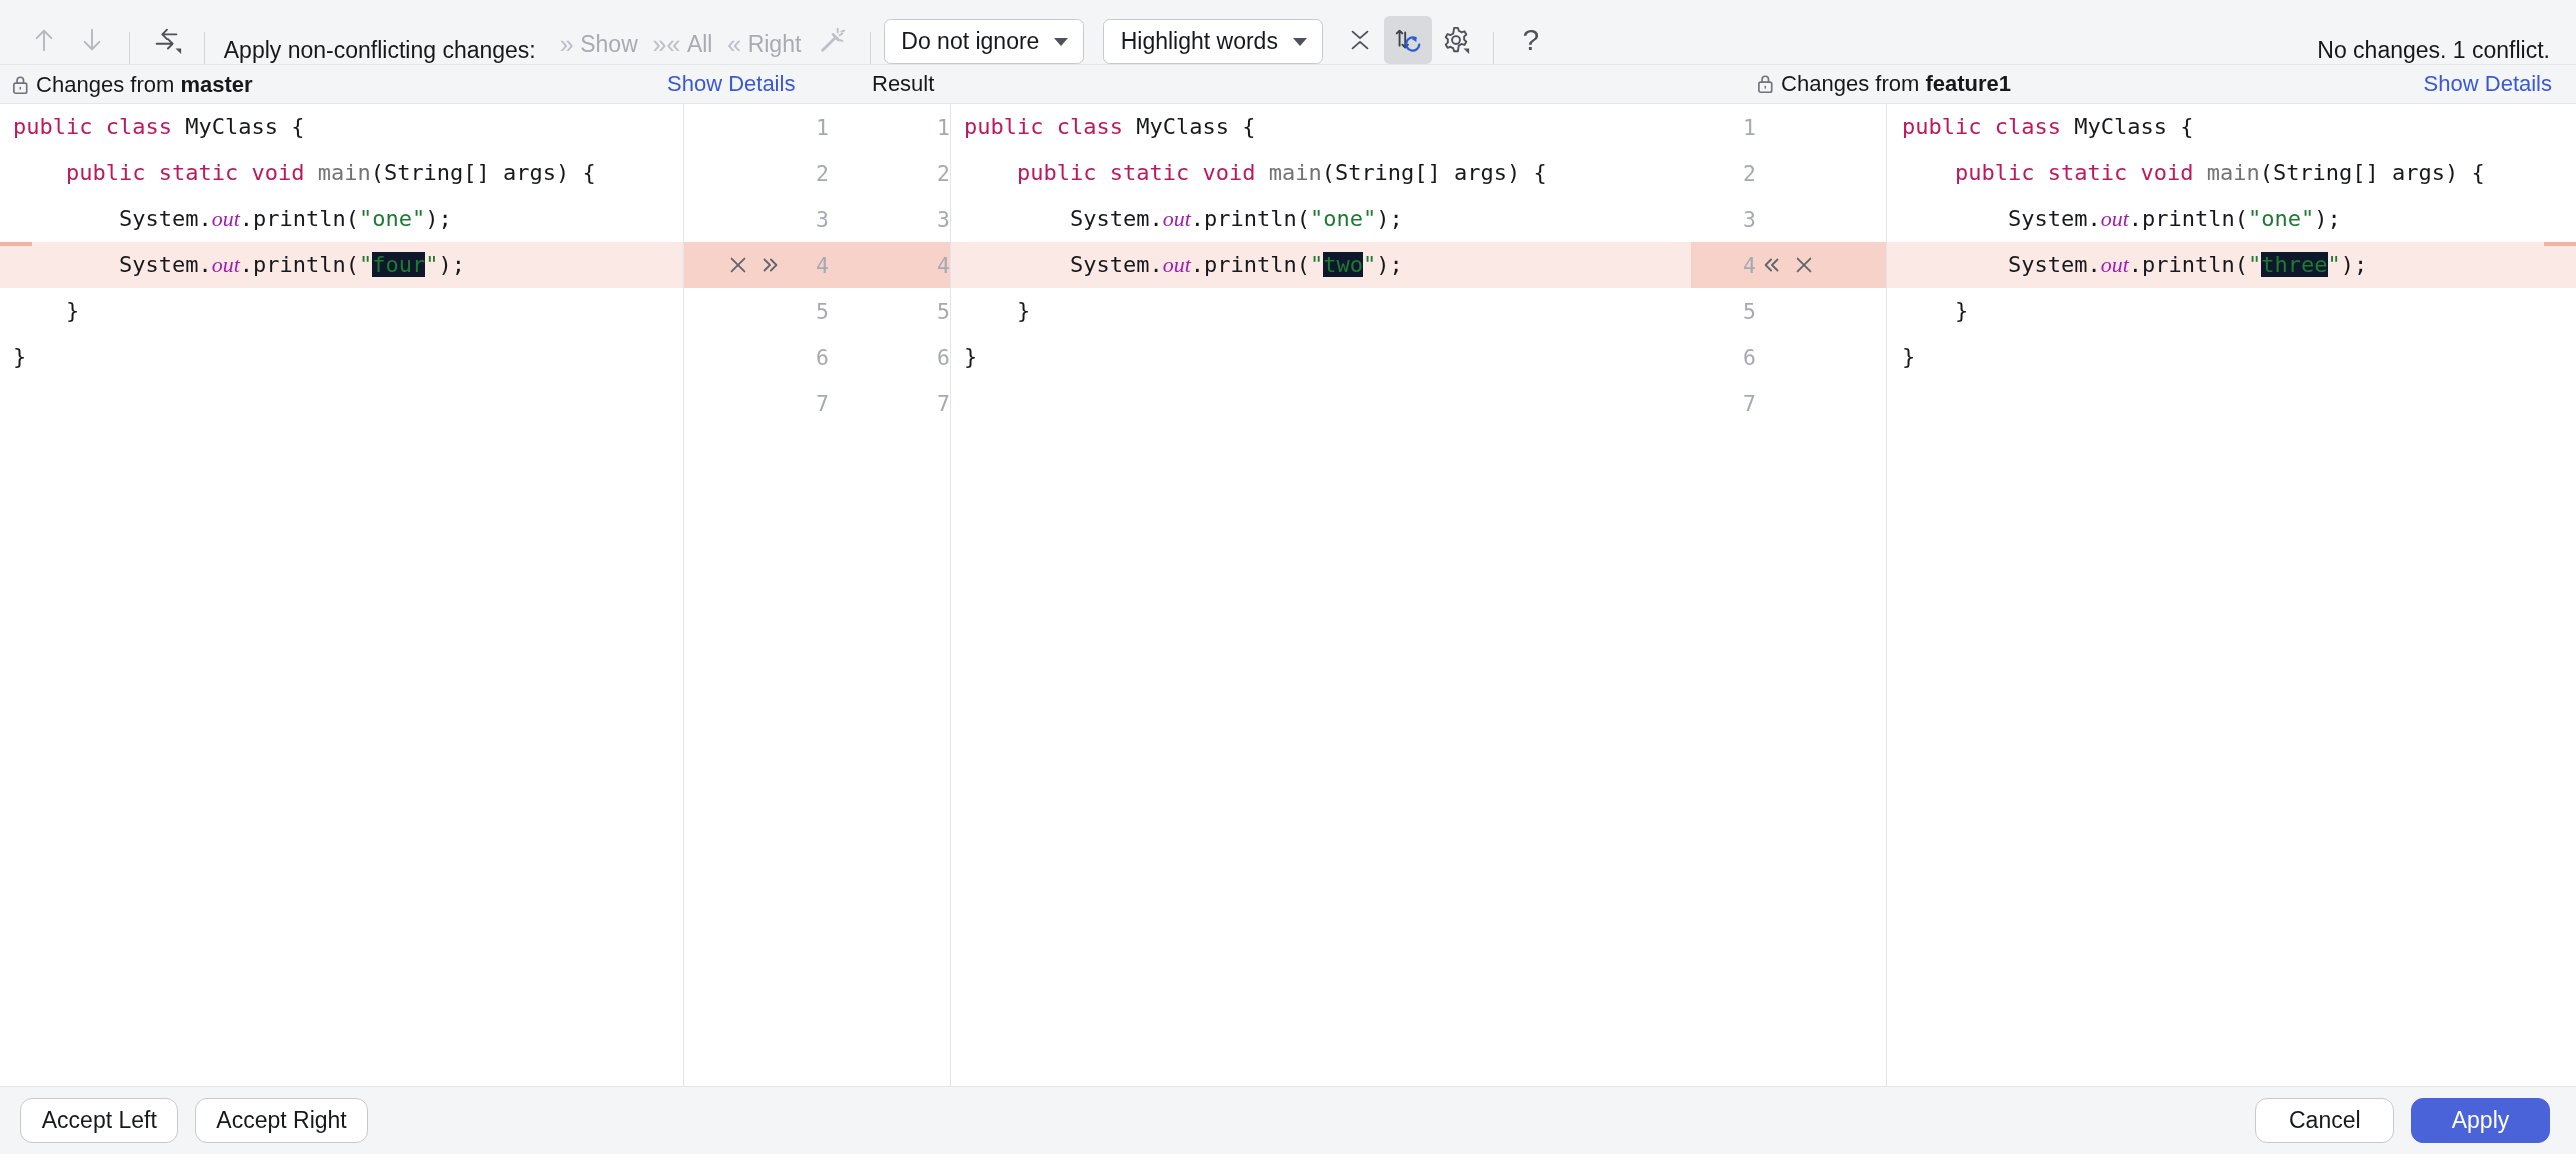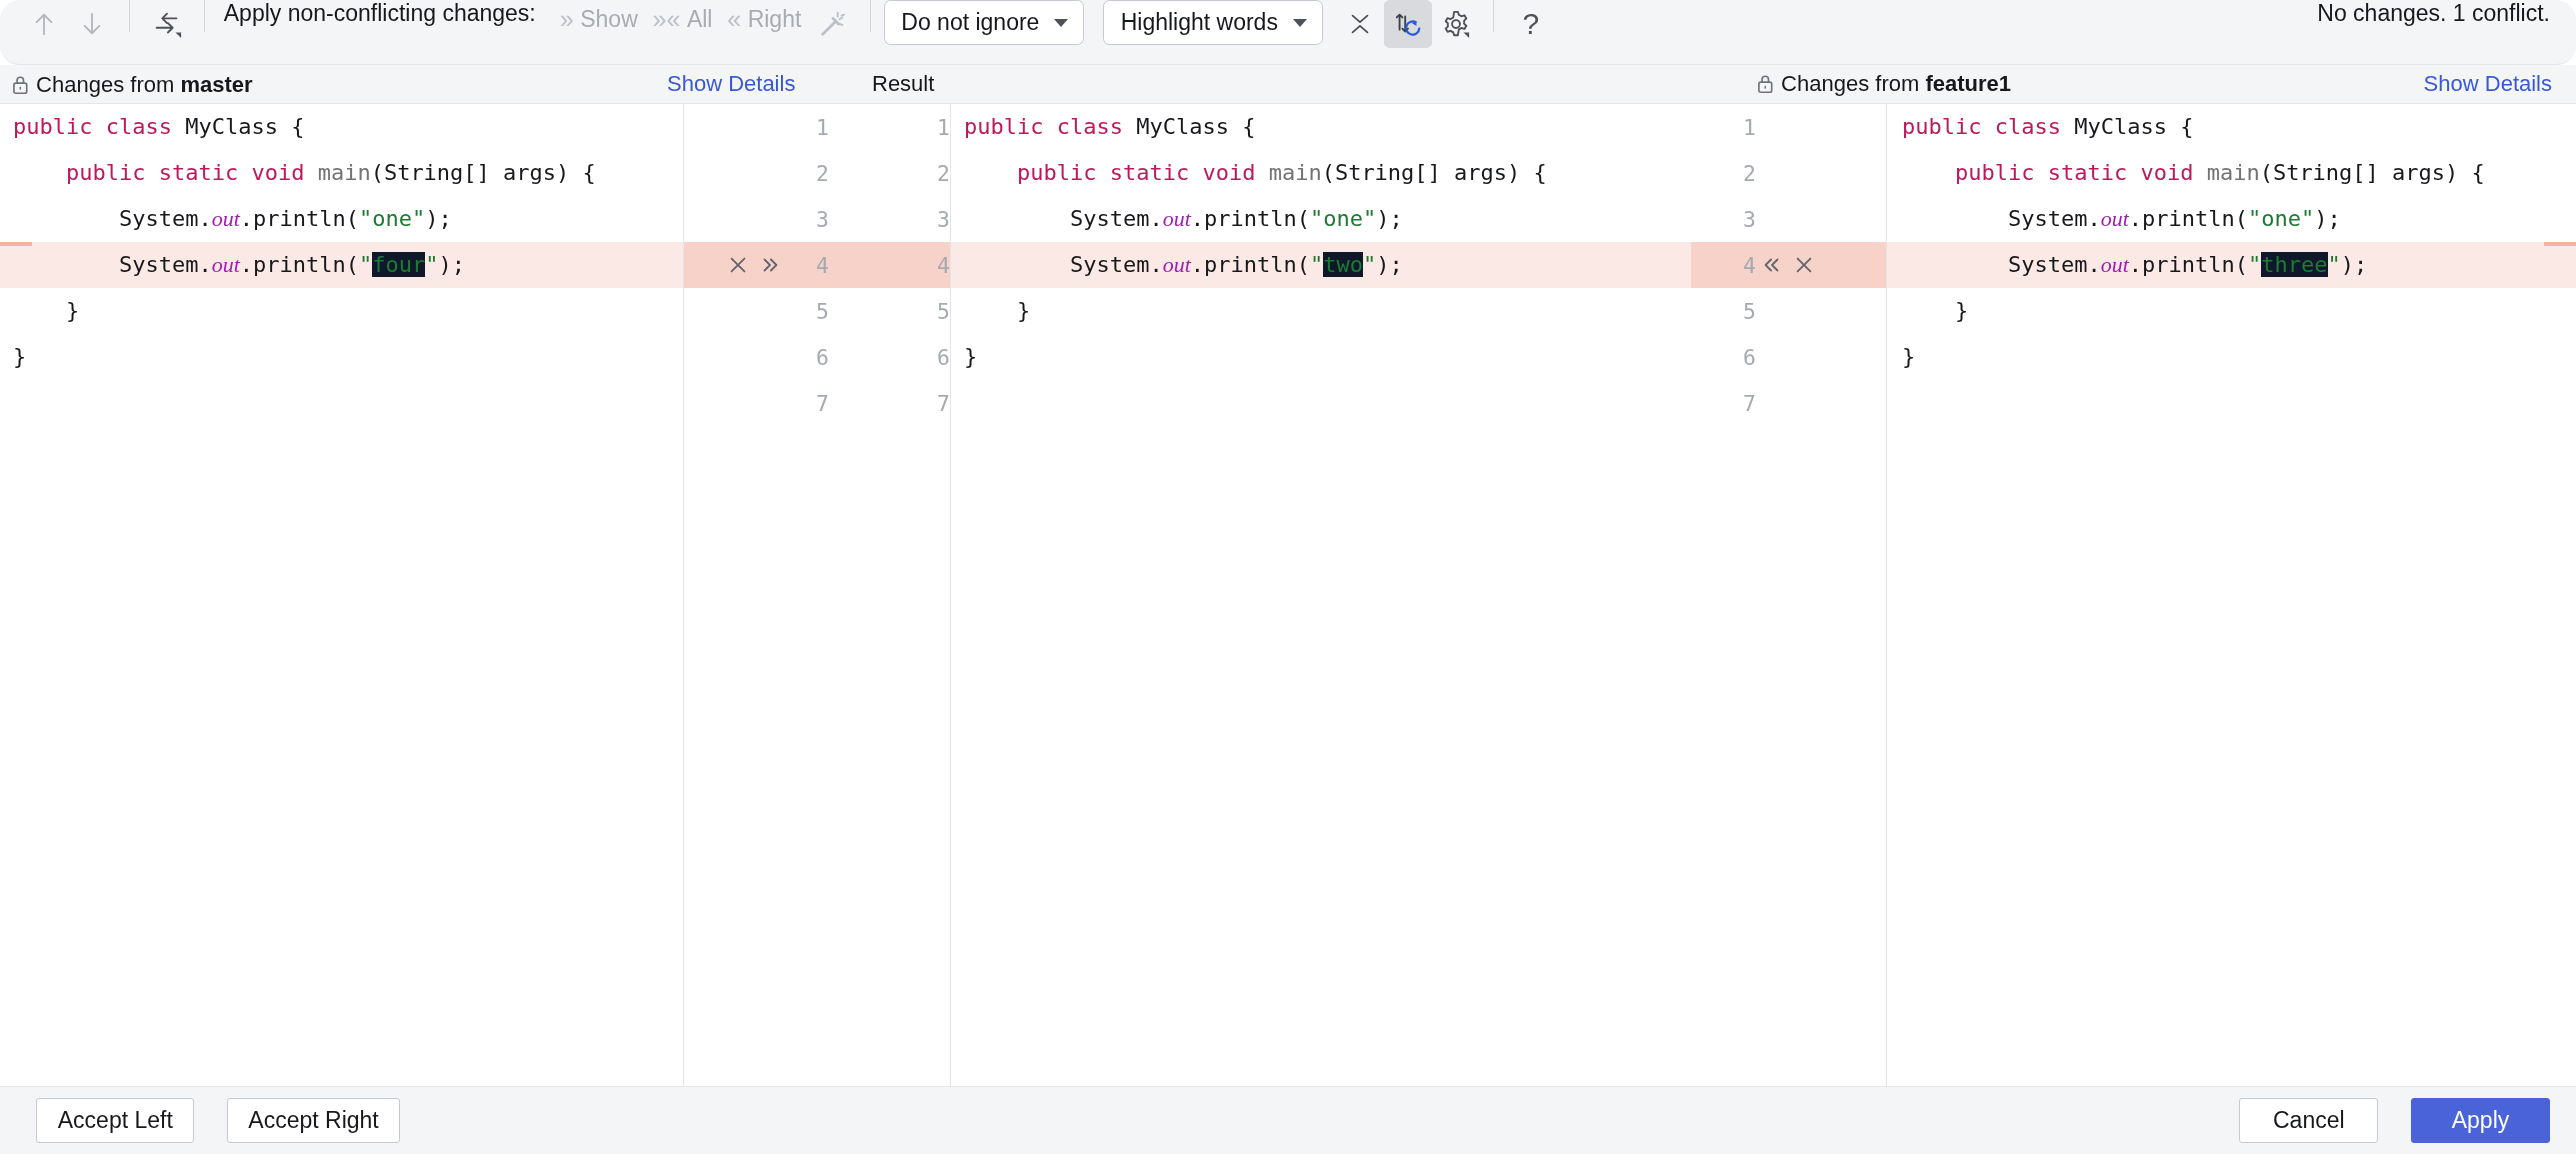--- a/index.html
+++ b/index.html
@@ -9,24 +9,23 @@
     background: #ffffff;
     overflow: hidden;
   }
 
   
   .toolbar {
     height: 65px;
     background: #f4f5f7;
     border-bottom: 0.9px solid #e3e5e8;
     display: flex;
-    align-items: flex-start;
+    align-items: flex-end;
     padding: 0 26px 0 20.4px;
     gap: 0;
-    border-radius: 20px;
   }
   .tb-iconbtn {
     width: 48px; height: 48px;
     display: flex; align-items: center; justify-content: center;
     border-radius: 5.6px;
     flex: 0 0 auto;
   }
   .tb-sep {
     width: 0.9px; height: 32px; background: #d4d6da;
     margin: 0 13px; flex: 0 0 auto;
@@ -147,29 +146,28 @@
     height: 67px;
     background: #f4f5f7;
     display: flex; align-items: center;
     padding: 0 26px 0 20.4px;
     gap: 16.7px;
   }
   .btn {
     height: 45px;
     min-width: 139px;
     padding: 0 20.4px;
-    border-radius: 3px;
+    border-radius: 12px;
     border: 0.9px solid #c6c9cf;
     background: #ffffff;
     font-size: 23px;
     color: #17181b;
     font-family: "Liberation Sans", sans-serif;
     display: flex; align-items: center; justify-content: center;
     white-space: nowrap;
-    margin-left: 16px;
   }
   .btn.primary {
     background: #4a63d8;
     border-color: #4a63d8;
     color: #ffffff;
   }
   .spacer { margin-left: auto; }
   svg { display: block; }
 </style>
 </head>

